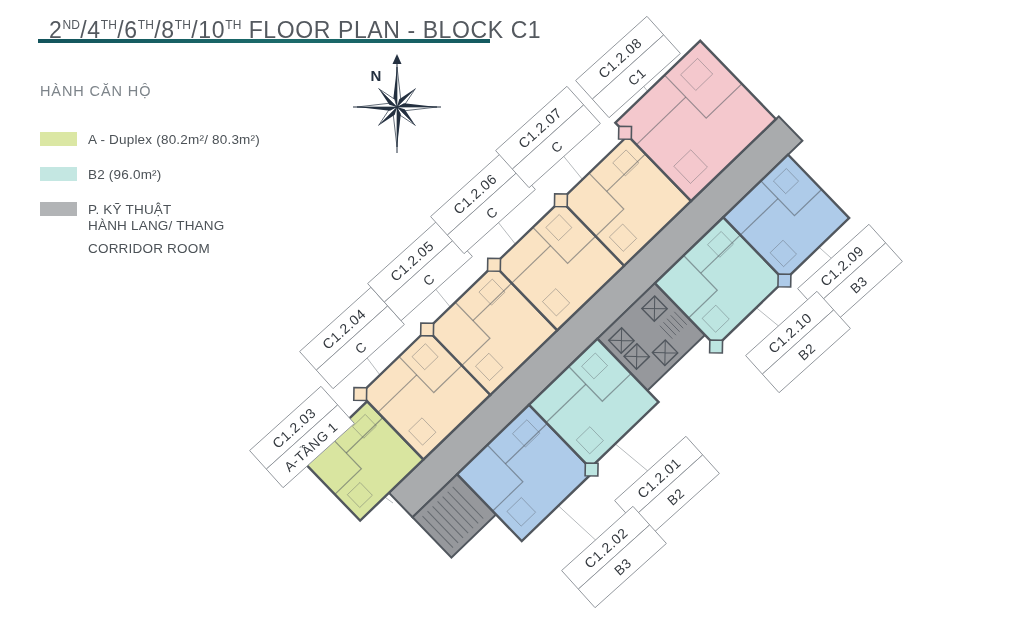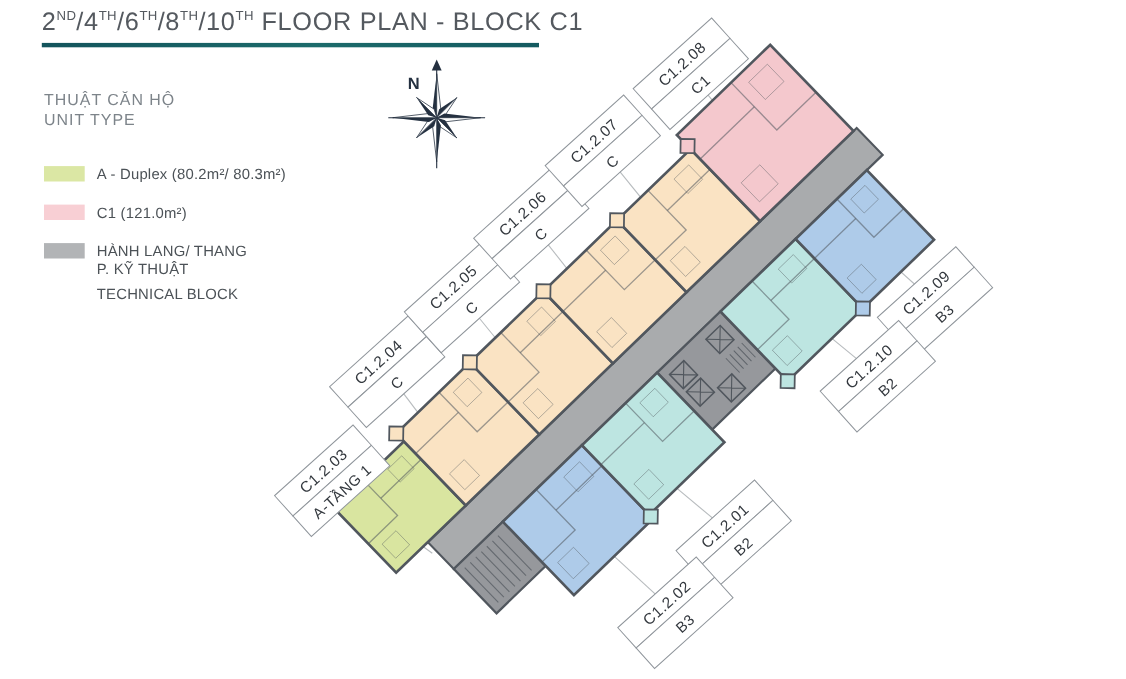--- a/index.html
+++ b/index.html
@@ -1,21 +1,21 @@
 <!DOCTYPE html>
 <html><head>
 <meta charset="utf-8">
 <style>
   html,body{margin:0;padding:0;}
   body{
     width:1024px;height:617px;position:relative;overflow:hidden;
     background:#ffffff;font-family:"Liberation Sans",sans-serif;
   }
   .page-title{
-    position:absolute;left:38px;top:6px;margin:0;
+    position:absolute;left:38px;top:6px;margin:11px;
     font-size:23px;font-weight:400;color:#54595f;letter-spacing:.6px;
     white-space:nowrap;
   }
   .page-title sup{font-size:12px;letter-spacing:.3px;}
   .title-underline{
     position:absolute;left:38px;top:39px;width:452px;height:4px;
     background:linear-gradient(90deg,#13545c,#1c6b6b 55%,#145a60);
   }
   .legend{position:absolute;left:40px;top:82px;width:250px;z-index:2;}
   .legend-heading{
@@ -32,41 +32,40 @@
   #plan-svg text{font-family:"Liberation Sans",sans-serif;}
 </style>
 </head>
 <body>
 
 <h1 class="page-title">2<sup>ND</sup>/4<sup>TH</sup>/6<sup>TH</sup>/8<sup>TH</sup>/10<sup>TH</sup> FLOOR PLAN - BLOCK C1</h1>
 <div class="title-underline"></div>
 
 <aside class="legend">
   <div class="legend-heading">
-    <div>THUẬT CĂN HỘ</div>
-    <div>UNIT TYPE</div>
+    <div>HÀNH CĂN HỘ</div>
   </div>
   <div id="legend-items">
       <div class="legend-item">
         <span class="swatch" style="background: rgb(219, 231, 164);"></span>
         <span class="legend-label">A - Duplex (80.2m²/ 80.3m²)</span>
       </div>
       <div class="legend-item">
-        <span class="swatch" style="background: rgb(248, 207, 212);"></span>
-        <span class="legend-label">C1 (121.0m²)</span>
+        <span class="swatch" style="background: rgb(196, 231, 226);"></span>
+        <span class="legend-label">B2 (96.0m²)</span>
       </div>
       <div class="legend-item multi">
         <span class="swatch" style="background: rgb(178, 180, 182);"></span>
         <span class="legend-label">
           <div class="vi">
+            <div>P. KỸ THUẬT</div>
             <div>HÀNH LANG/ THANG</div>
-            <div>P. KỸ THUẬT</div>
           </div>
           <div class="en">
-            <div>TECHNICAL BLOCK</div>
+            <div>CORRIDOR ROOM</div>
           </div>
         </span>
       </div>
     </div>
 </aside>
 
 <svg id="plan-svg" width="1024" height="617" viewBox="0 0 1024 617">
   <g id="g-leaders">
       <line x1="667" y1="487" x2="607" y2="437" stroke="#b7bbbe" stroke-width="1"></line>
       <line x1="614" y1="557" x2="538" y2="487" stroke="#b7bbbe" stroke-width="1"></line>

